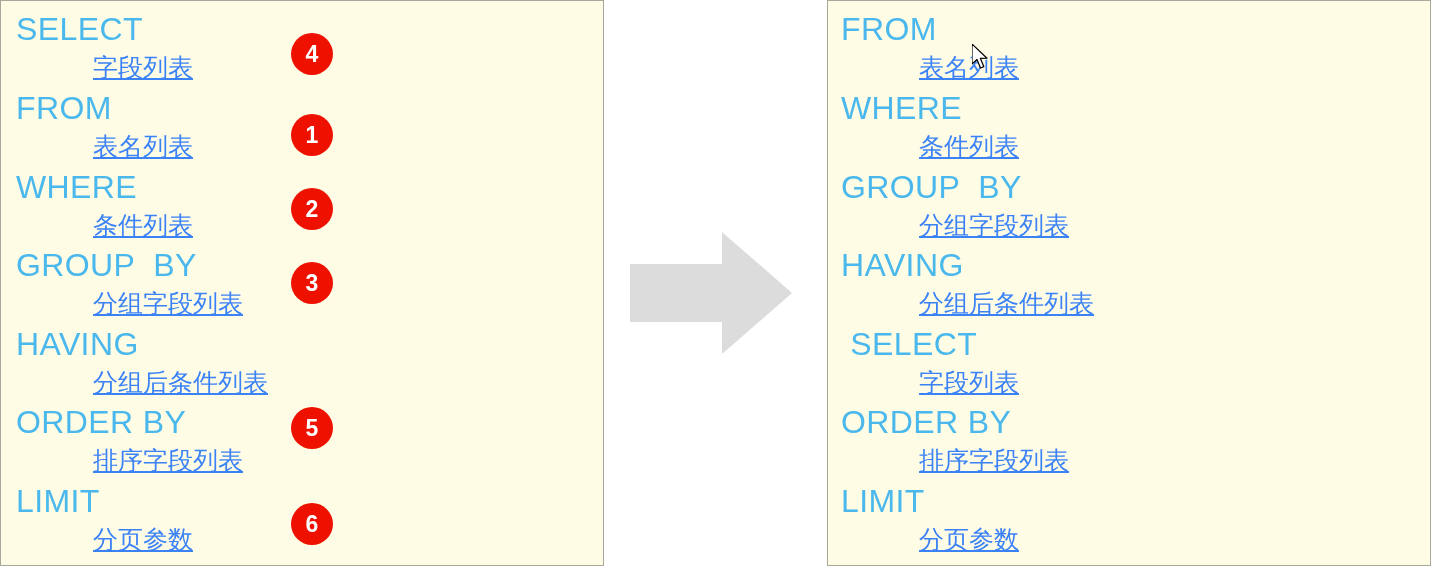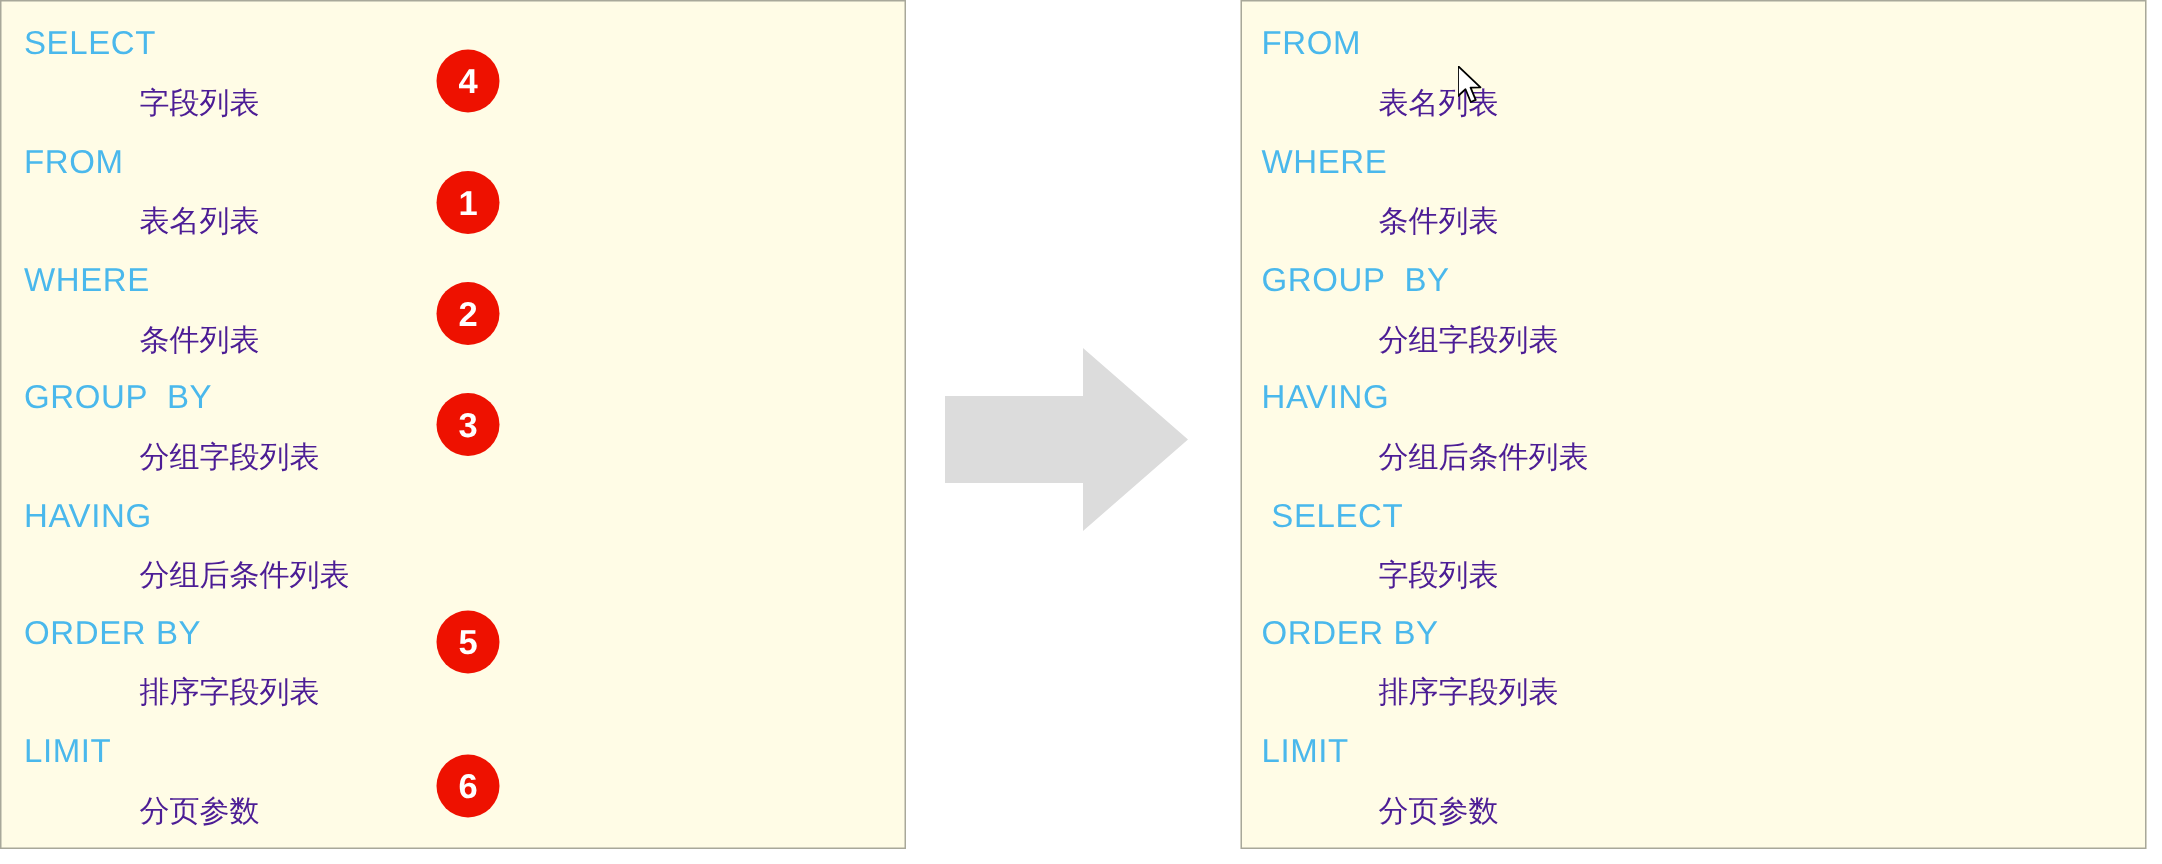--- a/index.html
+++ b/index.html
@@ -31,34 +31,35 @@
   .clause-row {
     position: absolute;
     left: 0;
     width: 100%;
     height: 0;
   }
 
   .keyword {
     position: absolute;
     color: #4ab8ec;
-    font-size: 22px;
+    font-size: 32px;
     line-height: 28px;
     letter-spacing: 0.4px;
     white-space: pre;
     font-weight: 400;
   }
   .value {
     position: absolute;
-    color: #4c1d95;
-    font-size: 20px;
+    color: #3b82f6;
+    font-size: 25px;
     line-height: 28px;
     white-space: pre;
     font-weight: 400;
     font-family: "DejaVu Sans", "Liberation Sans", sans-serif;
+    text-decoration: underline;
   }
 
   .badge {
     position: absolute;
     width: 42px;
     height: 42px;
     border-radius: 50%;
     background: #ee1100;
     color: #ffffff;
     font-size: 23px;

